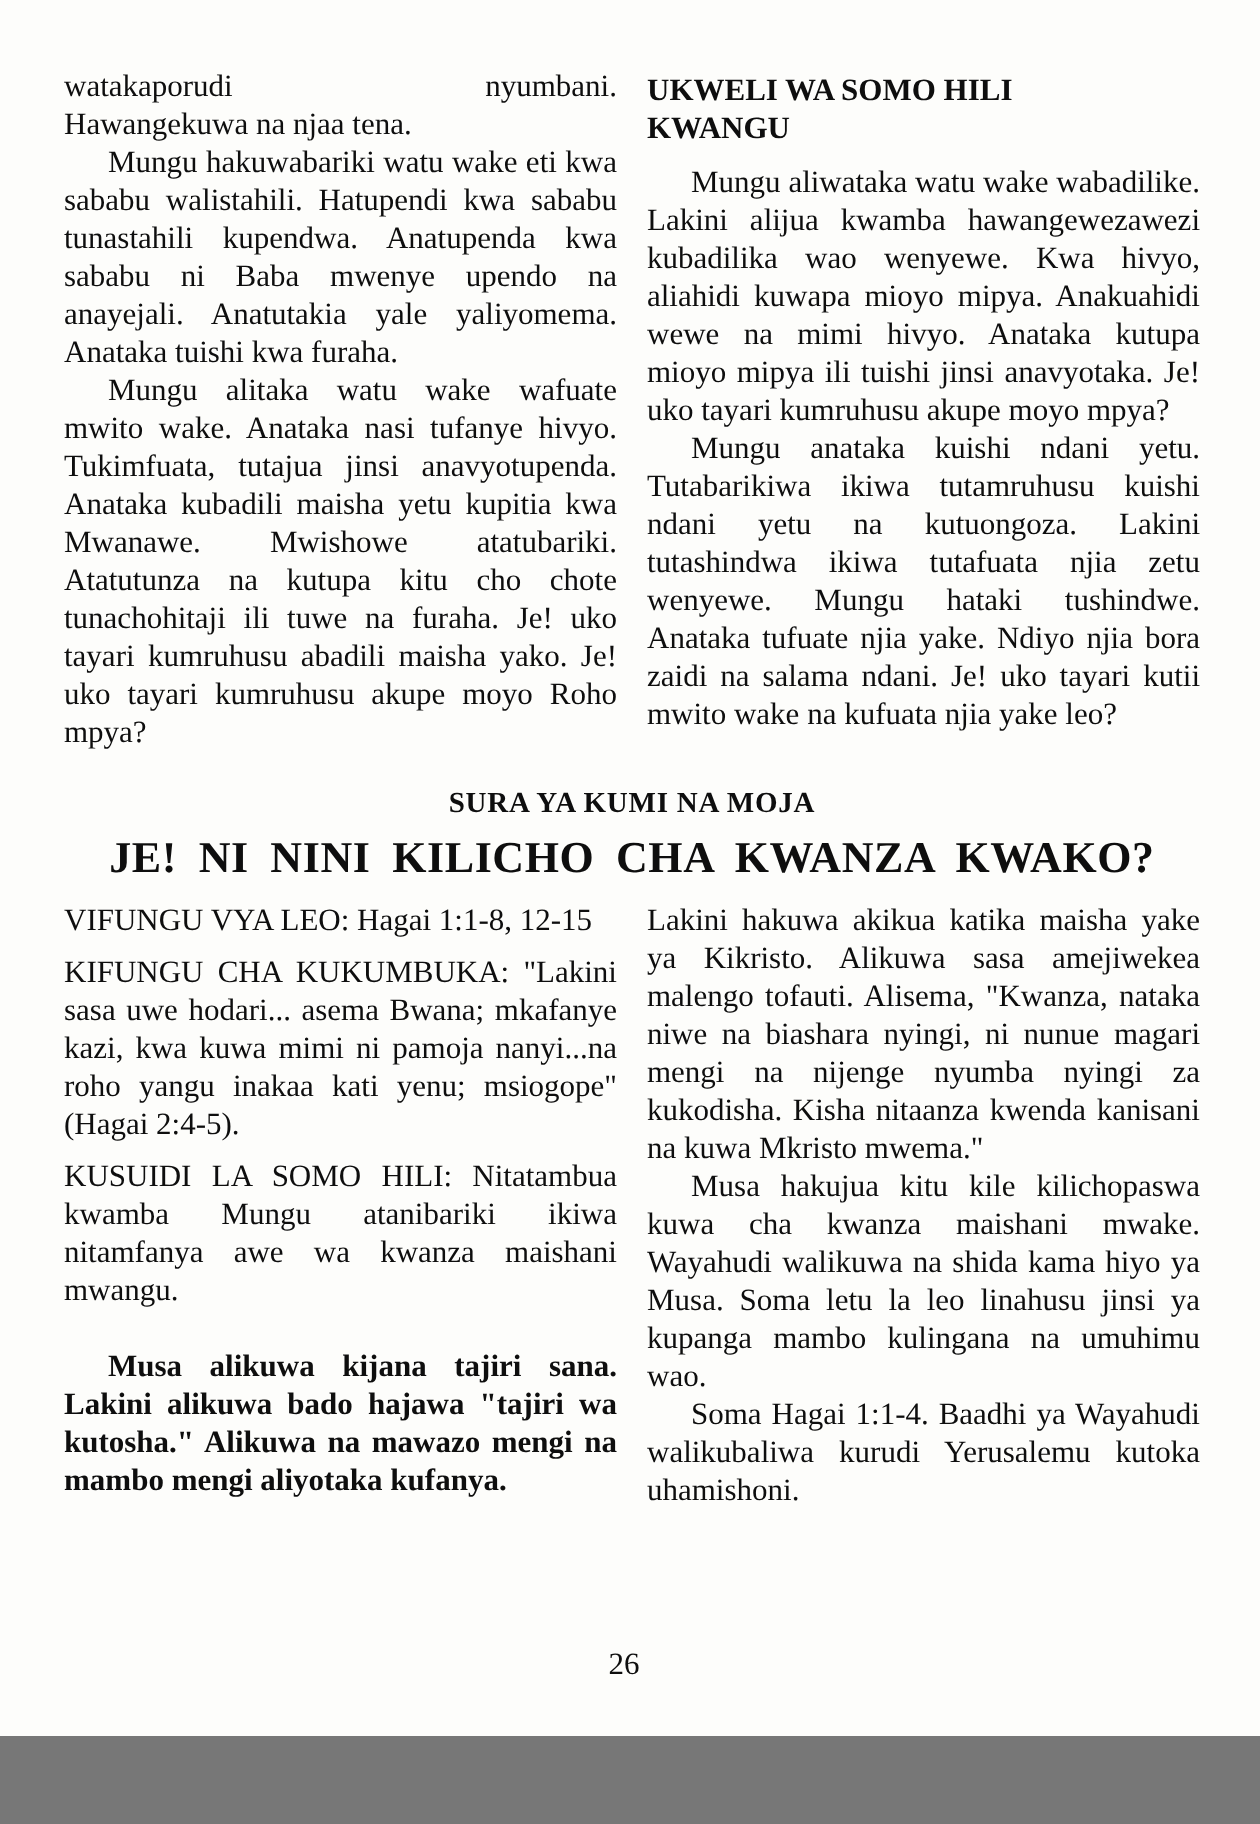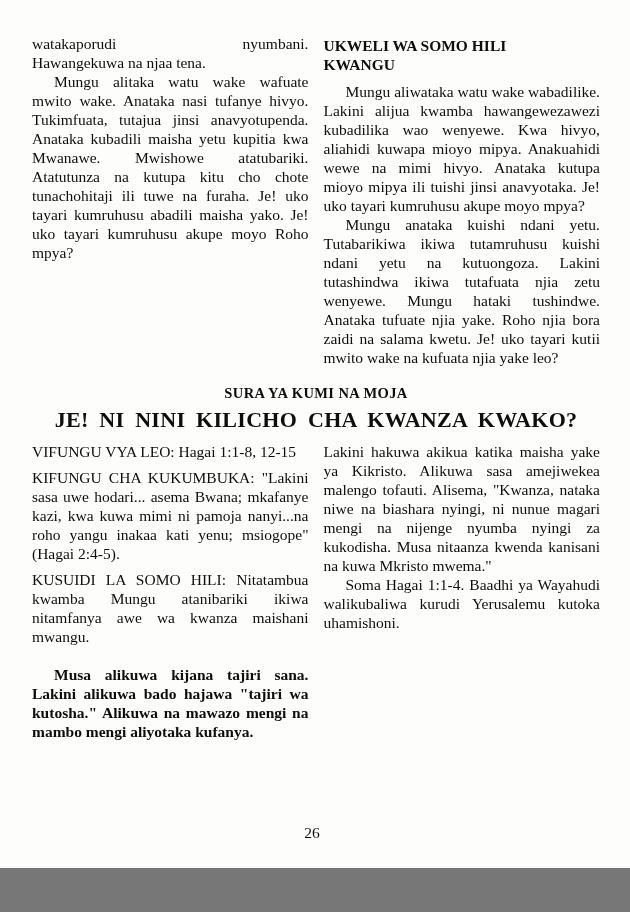--- a/index.html
+++ b/index.html
@@ -84,50 +84,52 @@
 </head>
 <body>
 
 <div class="page">
 
   <div class="cols">
 
     <div class="col">
       <div class="spread-line">watakaporudi nyumbani.</div>
       <p class="para no-indent">Hawangekuwa na njaa tena.</p>
+      <p class="para">Mungu hakuwabariki watu wake eti kwa sababu walistahili. Hatupendi kwa sababu tunastahili kupendwa. Anatupenda kwa sababu ni Baba mwenye upendo na anayejali. Anatutakia yale yaliyomema. Anataka tuishi kwa furaha.</p>
       <p class="para">Mungu alitaka watu wake wafuate mwito wake. Anataka nasi tufanye hivyo. Tukimfuata, tutajua jinsi anavyotupenda. Anataka kubadili maisha yetu kupitia kwa Mwanawe. Mwishowe atatubariki. Atatutunza na kutupa kitu cho chote tunachohitaji ili tuwe na furaha. Je! uko tayari kumruhusu abadili maisha yako. Je! uko tayari kumruhusu akupe moyo Roho mpya?</p>
     </div>
 
     <div class="col">
       <div class="col-heading">
         <div>UKWELI WA SOMO HILI</div>
         <div>KWANGU</div>
       </div>
       <p class="para">Mungu aliwataka watu wake wabadilike. Lakini alijua kwamba hawangewezawezi kubadilika wao wenyewe. Kwa hivyo, aliahidi kuwapa mioyo mipya. Anakuahidi wewe na mimi hivyo. Anataka kutupa mioyo mipya ili tuishi jinsi anavyotaka. Je! uko tayari kumruhusu akupe moyo mpya?</p>
-      <p class="para">Mungu anataka kuishi ndani yetu. Tutabarikiwa ikiwa tutamruhusu kuishi ndani yetu na kutuongoza. Lakini tutashindwa ikiwa tutafuata njia zetu wenyewe. Mungu hataki tushindwe. Anataka tufuate njia yake. Roho njia bora zaidi na salama kwetu. Je! uko tayari kutii mwito wake na kufuata njia yake leo?</p>
+      <p class="para">Mungu anataka kuishi ndani yetu. Tutabarikiwa ikiwa tutamruhusu kuishi ndani yetu na kutuongoza. Lakini tutashindwa ikiwa tutafuata njia zetu wenyewe. Mungu hataki tushindwe. Anataka tufuate njia yake. Ndiyo njia bora zaidi na salama ndani. Je! uko tayari kutii mwito wake na kufuata njia yake leo?</p>
     </div>
 
   </div>
 
   <div class="chapter-block">
     <div class="chapter-kicker">SURA YA KUMI NA MOJA</div>
     <div class="chapter-title">JE! NI NINI KILICHO CHA KWANZA KWAKO?</div>
   </div>
 
   <div class="cols">
 
     <div class="col">
       <p class="para ref-item">VIFUNGU VYA LEO: Hagai 1:1-8, 12-15</p>
       <p class="para ref-item">KIFUNGU CHA KUKUMBUKA: "Lakini sasa uwe hodari... asema Bwana; mkafanye kazi, kwa kuwa mimi ni pamoja nanyi...na roho yangu inakaa kati yenu; msiogope" (Hagai 2:4-5).</p>
       <p class="para ref-item">KUSUIDI LA SOMO HILI: Nitatambua kwamba Mungu atanibariki ikiwa nitamfanya awe wa kwanza maishani mwangu.</p>
       <p class="para gap-before">Musa alikuwa kijana tajiri sana. Lakini alikuwa bado hajawa "tajiri wa kutosha." Alikuwa na mawazo mengi na mambo mengi aliyotaka kufanya.</p>
     </div>
 
     <div class="col">
-      <p class="para no-indent">Lakini hakuwa akikua katika maisha yake ya Kikristo. Alikuwa sasa amejiwekea malengo tofauti. Alisema, "Kwanza, nataka niwe na biashara nyingi, ni nunue magari mengi na nijenge nyumba nyingi za kukodisha. Musa nitaanza kwenda kanisani na kuwa Mkristo mwema."</p>
+      <p class="para no-indent">Lakini hakuwa akikua katika maisha yake ya Kikristo. Alikuwa sasa amejiwekea malengo tofauti. Alisema, "Kwanza, nataka niwe na biashara nyingi, ni nunue magari mengi na nijenge nyumba nyingi za kukodisha. Kisha nitaanza kwenda kanisani na kuwa Mkristo mwema."</p>
+      <p class="para">Musa hakujua kitu kile kilichopaswa kuwa cha kwanza maishani mwake. Wayahudi walikuwa na shida kama hiyo ya Musa. Soma letu la leo linahusu jinsi ya kupanga mambo kulingana na umuhimu wao.</p>
       <p class="para">Soma Hagai 1:1-4. Baadhi ya Wayahudi walikubaliwa kurudi Yerusalemu kutoka uhamishoni.</p>
     </div>
 
   </div>
 
   <div class="page-number">26</div>
 
 </div>
 
 </body></html>

